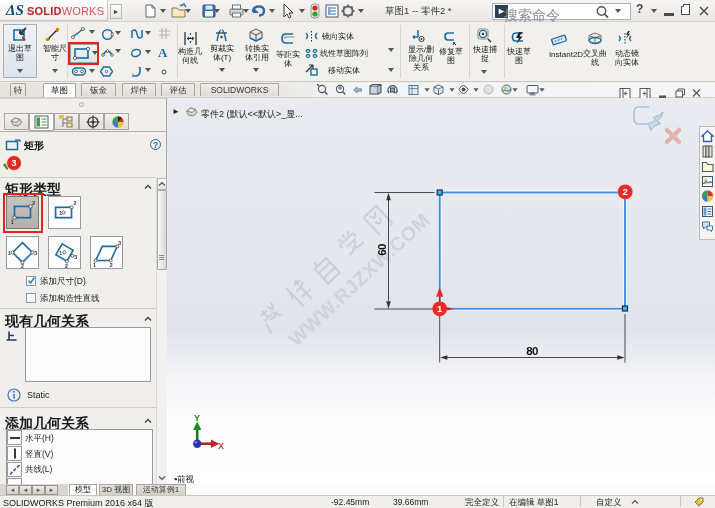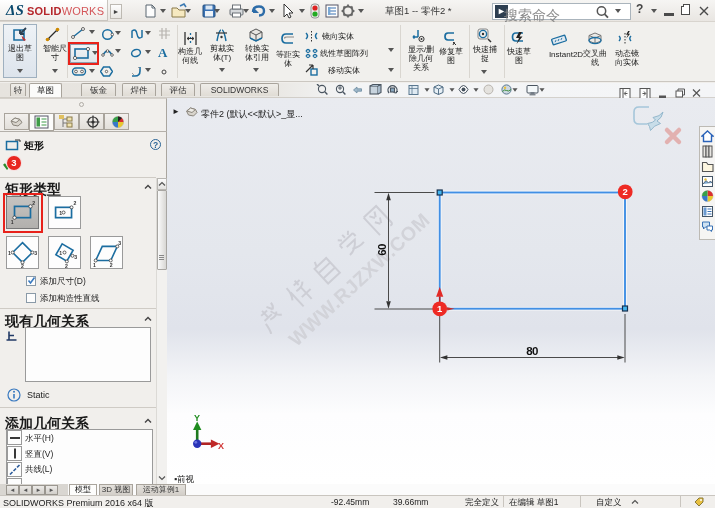--- a/index.html
+++ b/index.html
@@ -277,21 +277,21 @@
     <path d="M12,1 l-2.5,4.5 h2.2 l-2,4.5 4.5,-5.5 h-2.2 l2,-3.5 z" fill="#222" transform="translate(1,-1) scale(.85)"></path>
   </svg>
 <div class="rtxt" style="left:611px;top:49px;width:32px">动态镜
 向实体</div>
 
 <div class="ab" style="left:0;top:83px;width:715px;height:15px;background:linear-gradient(90deg,#e6e3de 0%,#e9e7e3 38%,#f3f4f5 48%,#f4f5f7 100%)"></div>
 <style>
 .tab{position:absolute;top:83px;height:13px;background:linear-gradient(#efede9,#e0dcd5);border:1px solid #a9a49c;border-bottom:none;font-size:8.5px;color:#333;text-align:center;line-height:12px;border-radius:2px 2px 0 0}
 </style>
 <div class="tab" style="left:10px;width:16px">特征</div>
-<div class="tab" style="left:29px;width:33px;background:#fbfbfa;height:16px;color:#111">草图</div>
+<div class="tab" style="left:43px;width:33px;background:#fbfbfa;height:16px;color:#111">草图</div>
 <div class="tab" style="left:81px;width:35px">钣金</div>
 <div class="tab" style="left:122px;width:34px">焊件</div>
 <div class="tab" style="left:161px;width:34px">评估</div>
 <div class="tab" style="left:200px;width:79px">SOLIDWORKS MBD</div>
 <div class="ab" style="left:0;top:96.5px;width:715px;height:1px;background:#c6c2bb;opacity:.7"></div>
 
 <svg class="ab" style="left:313px;top:84px" width="240" height="13" viewBox="0 0 240 13">
  <g stroke="#4a5560" fill="none" stroke-width="1.1">
   <g transform="translate(4,0)">
         <circle cx="5" cy="5" r="3.6"></circle>

